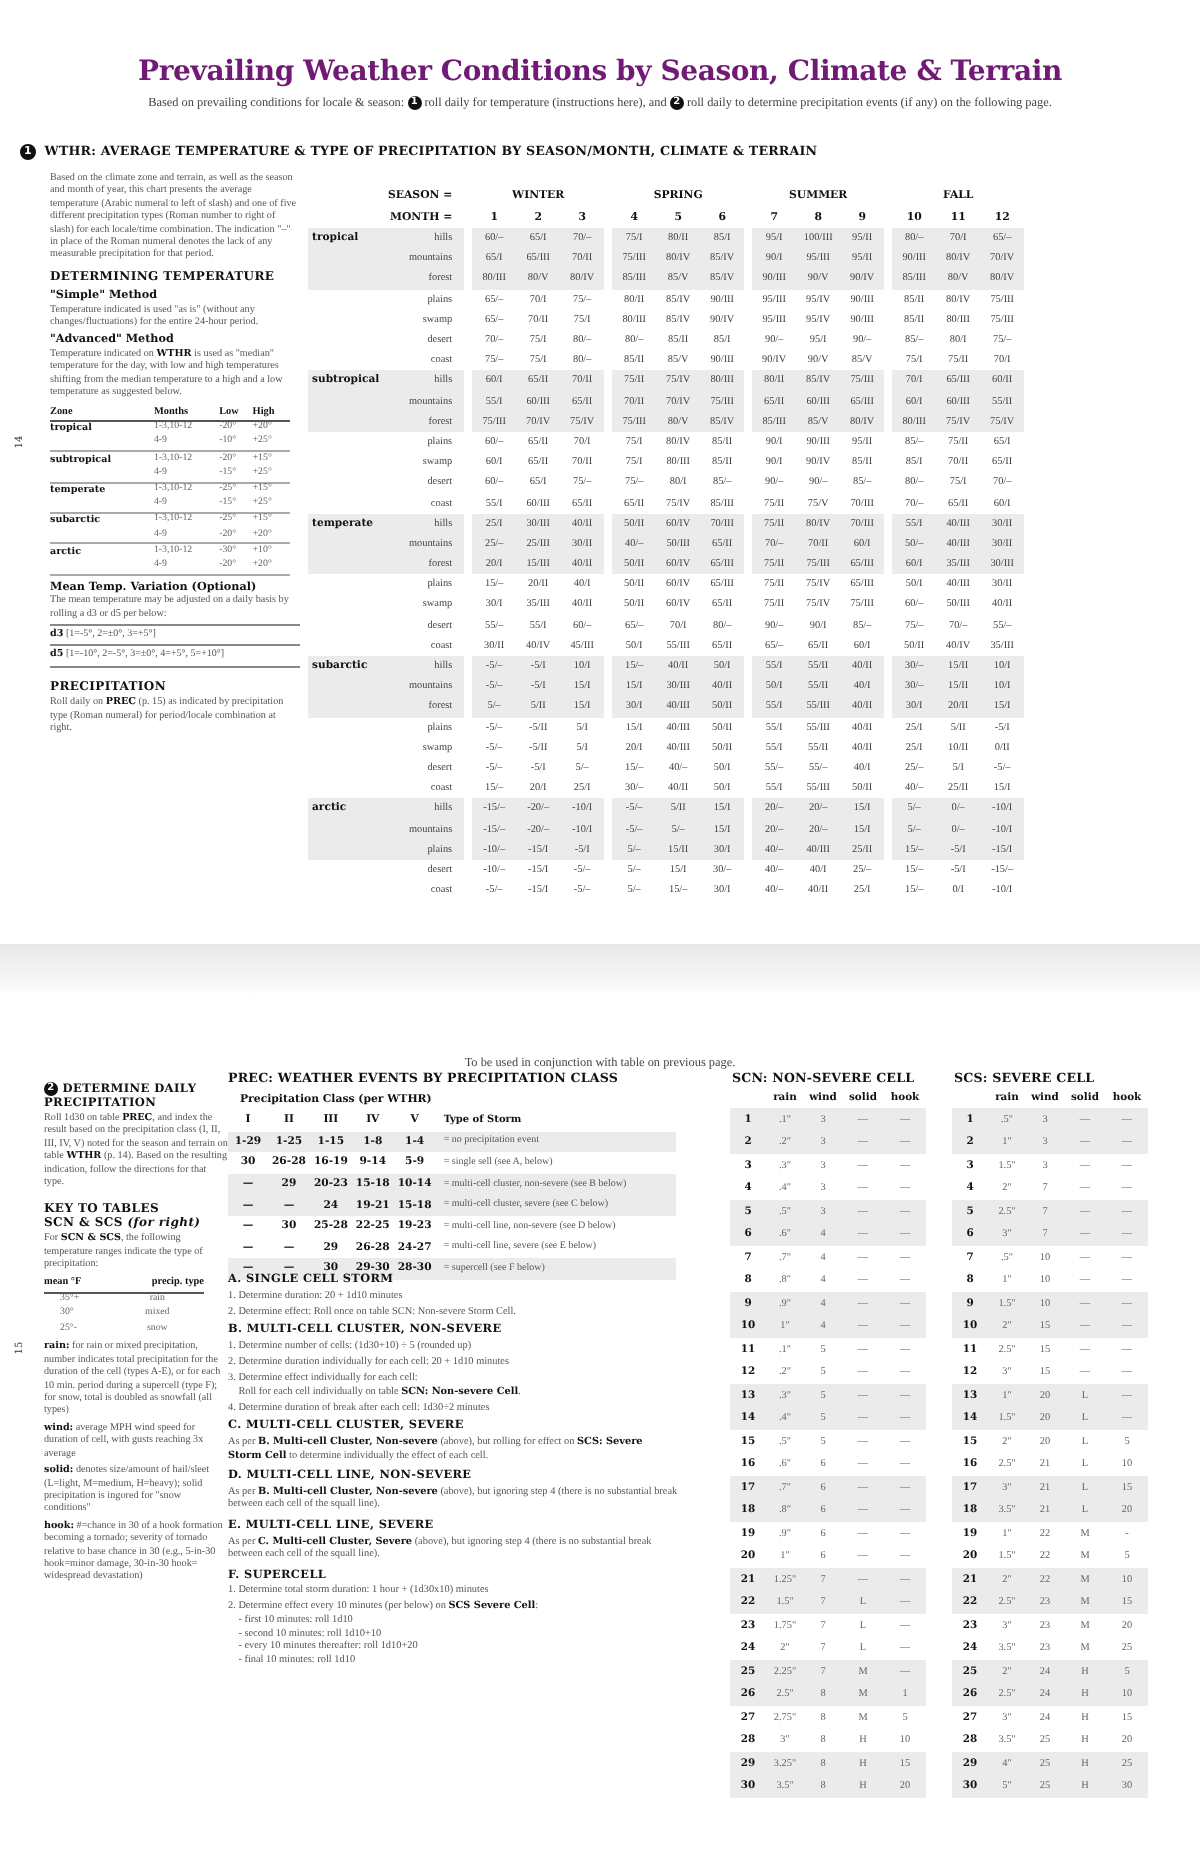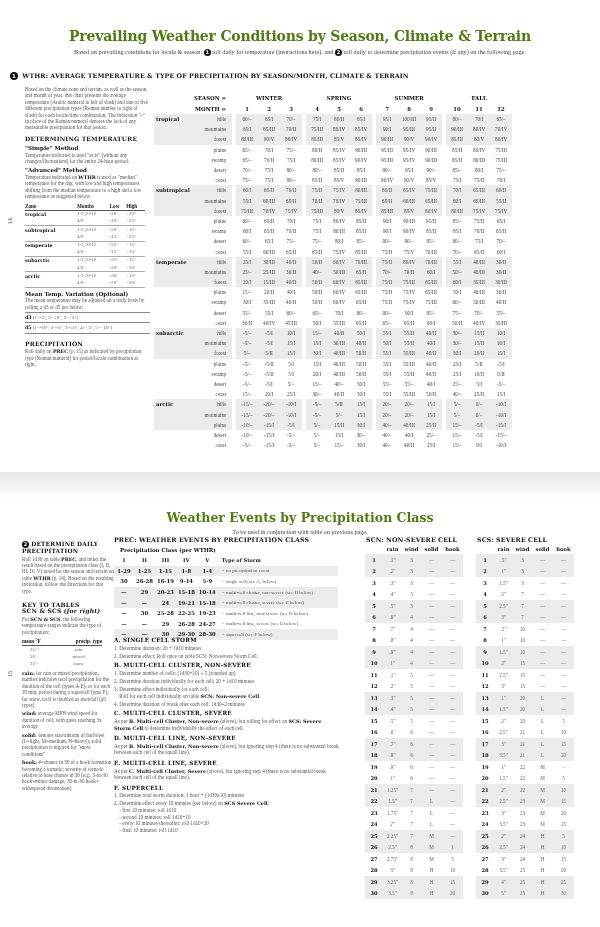--- a/index.html
+++ b/index.html
@@ -4,21 +4,21 @@
 <style>
   * { box-sizing: border-box; margin: 0; padding: 0; }
   html, body { width: 600px; height: 927px; overflow: hidden; background: #fff; }
   body { font-family: "DejaVu Serif", serif; color: #222; position: relative; }
   .page { position: absolute; left: 0; width: 600px; background: #fff; }
   .page1 { top: 0; height: 472px; }
   .page-gap { position: absolute; left: 0; top: 472px; width: 600px; height: 26px;
     background: linear-gradient(#e8e8e8, #f4f4f4 60%, #fff); }
   .page2 { top: 498px; height: 429px; }
 
-  .title { position: absolute; left: 0; width: 600px; text-align: center; font-weight: bold; color: #4d7c0f; }
+  .title { position: absolute; left: 0; width: 600px; text-align: center; font-weight: bold; color: #701a75; }
   .page1 .title { top: 28px; font-size: 14px; letter-spacing: -0.2px; }
   .subtitle { position: absolute; left: 0; width: 600px; text-align: center; font-family: "Liberation Serif", serif; font-size: 6.2px; color: #444; }
   .page1 .subtitle { top: 48px; }
   .num-dot { display: inline-block; width: 7px; height: 7px; border-radius: 50%; background: #111; color: #fff; font-size: 5px; line-height: 7px; text-align: center; font-weight: bold; vertical-align: middle; font-family: "DejaVu Sans", sans-serif; }
 
   .sec-head { position: absolute; font-weight: bold; font-size: 6.3px; color: #111; letter-spacing: 0.1px; }
   .sec-head .num-dot { width: 8px; height: 8px; line-height: 8px; font-size: 5.5px; margin-right: 2px; }
 
   .side { position: absolute; font-family: "Liberation Serif", serif; font-size: 5.1px; line-height: 6.4px; color: #555; }
   .side b, .side strong { color: #111; font-family: "DejaVu Serif", serif; font-size: 4.8px; }
@@ -872,21 +872,20 @@
           <td class="v">0/I</td>
           <td class="v">-10/I</td>
         </tr>
       </tbody>
     </table>
 </div>
 
 <div class="page-gap"></div>
 
 <div class="page page2">
-  <div class="title" style="top:12px; font-size:12.5px;">Weather Events by Precipitation Class</div>
   <div class="subtitle" style="top:30px;">To be used in conjunction with table on previous page.</div>
 
   <div class="pgnum" style="left:7px; top:173px;">15</div>
 
   <div class="side" style="left:22px; top:38px; width:92px;">
     <h4 style="font-size:5.8px; line-height:6.5px;">
       <span class="num-dot">2</span>
       <span>DETERMINE DAILY PRECIPITATION</span>
     </h4>
     <p><span>Roll 1d30 on table</span> <b>PREC</b><span>, and index the result based on the precipitation class (I, II, III, IV, V) noted for the season and terrain on table</span> <b>WTHR</b> <span>(p. 14). Based on the resulting indication, follow the directions for that type.</span></p>

